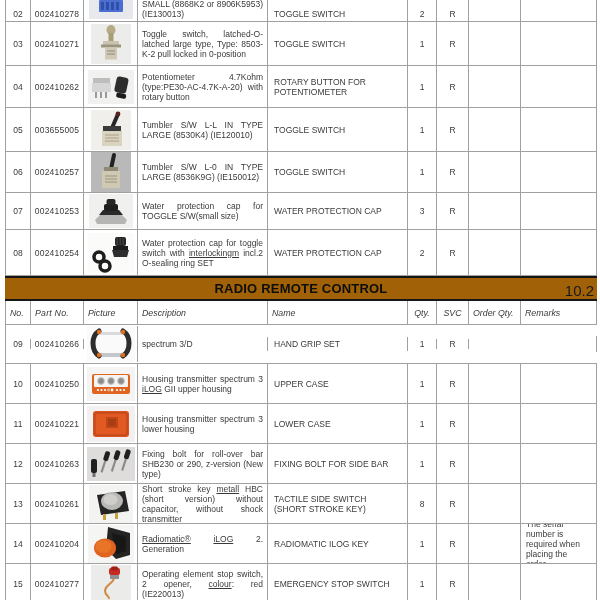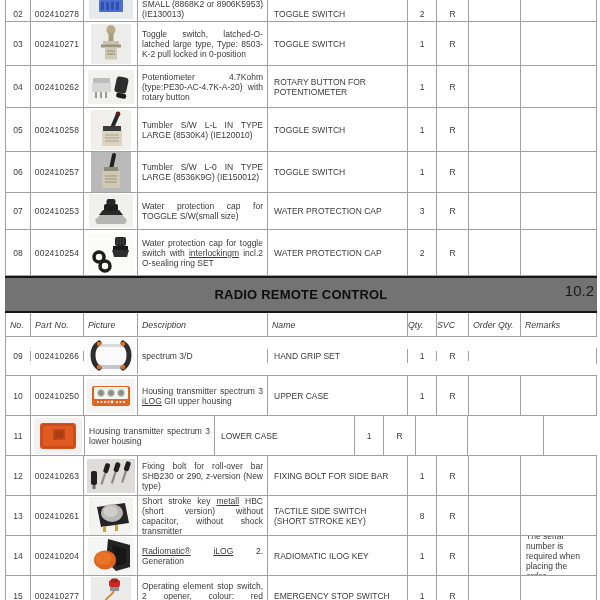--- a/index.html
+++ b/index.html
@@ -21,28 +21,28 @@
   .c-qty{width:29px;justify-content:center;}
   .c-svc{width:32px;justify-content:center;}
   .c-oqty{width:52px;}
   .c-rem{width:76px;padding:8px 5px;}
   .desc-text{width:100%;text-align:justify;}
   .misspell{
     text-decoration-line:underline;text-decoration-style:wavy;
     text-decoration-color:#c43b36;text-decoration-thickness:1px;text-underline-offset:1px;text-decoration:underline;
   }
   .hdr .cell{font-size:8.8px;justify-content:flex-start;padding-left:4px;color:#3a3a3a;font-style:italic;}
-  .hdr .c-qty,.hdr .c-svc{justify-content:flex-start;padding-left:0;}
+  .hdr .c-qty,.hdr .c-svc{justify-content:center;padding-left:0;}
   .clip-row .cell{align-items:flex-end;padding-bottom:2px;}
   .top-clip{height:276px;overflow:hidden;}
   #top-table{margin-top:-18px;}
   .section-band{
-    position:relative;margin-left:5px;width:592px;height:37px;box-sizing:border-box;
+    position:relative;margin-left:5px;width:592px;height:25px;box-sizing:border-box;
     border-top:2px solid #161616;border-bottom:2px solid #161616;
-    display:flex;align-items:center;justify-content:center;background:#737373;
+    display:flex;align-items:center;justify-content:center;background:#a16207;
   }
   .section-title{font-size:13px;font-weight:bold;color:#0e0e0e;letter-spacing:.2px;}
   .section-page{position:absolute;right:3px;top:4px;font-size:15px;color:#1a1a1a;}
   .photo{display:block;line-height:0;}
 </style>
 </head>
 <body>
 
 <div class="page">
   <div class="top-clip">
@@ -148,21 +148,21 @@
             <span>R</span>
           </div>
           <div class="cell c-oqty"></div>
           <div class="cell c-rem"></div>
         </div>
         <div class="row" style="height: 44px;">
           <div class="cell c-no">
             <span>05</span>
           </div>
           <div class="cell c-part">
-            <span>002410258</span>
+            <span>003655005</span>
           </div>
           <div class="cell c-pic">
             <span class="photo"><svg width="40" height="40" viewBox="0 0 40 40">
                 <rect width="40" height="40" fill="#f0efec"></rect>
                 <line x1="21" y1="18" x2="27" y2="4" stroke="#262626" stroke-width="4" stroke-linecap="round"></line>
                 <circle cx="27" cy="4" r="2.4" fill="#5a2020"></circle>
                 <rect x="12" y="16" width="18" height="5" fill="#3a3a3a"></rect>
                 <rect x="11" y="21" width="20" height="15" fill="#d9d3bf"></rect>
                 <line x1="14" y1="25" x2="28" y2="25" stroke="#a79f88" stroke-width="1"></line>
                 <line x1="14" y1="28" x2="28" y2="28" stroke="#a79f88" stroke-width="1"></line>
@@ -393,20 +393,23 @@
         <div class="cell c-svc">
           <span>R</span>
         </div>
         <div class="cell c-oqty"></div>
         <div class="cell c-rem"></div>
       </div>
       <div class="row" style="height: 40px;">
         <div class="cell c-no">
           <span>11</span>
         </div>
+        <div class="cell c-part">
+          <span>002410221</span>
+        </div>
         <div class="cell c-pic">
           <span class="photo"><svg width="48" height="36" viewBox="0 0 48 36">
               <rect width="48" height="36" fill="#f2f1ef"></rect>
               <rect x="6" y="5" width="36" height="26" rx="3" fill="#d9531f"></rect>
               <rect x="8" y="7" width="32" height="22" rx="2" fill="#e05a22" stroke="#b8431a" stroke-width="1"></rect>
               <rect x="19" y="11" width="12" height="11" fill="#c04618"></rect>
               <rect x="21" y="13" width="8" height="7" fill="#a93d14"></rect>
             </svg></span>
         </div>
         <div class="cell c-desc">

